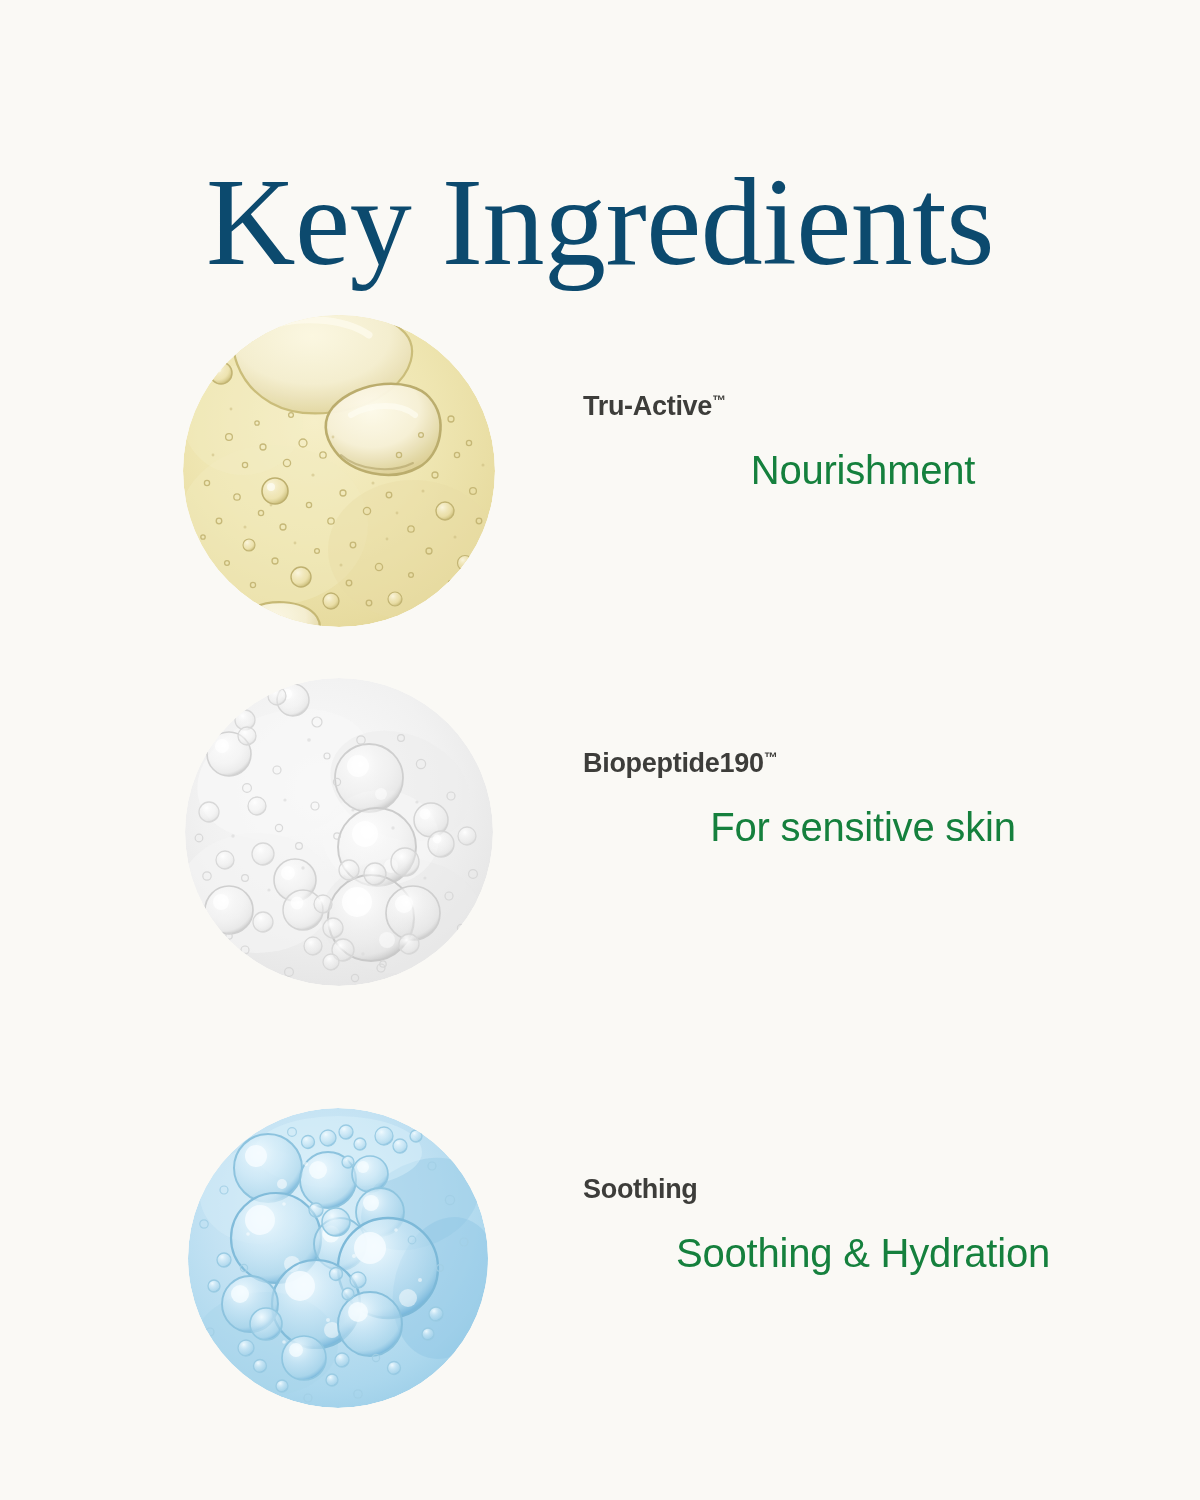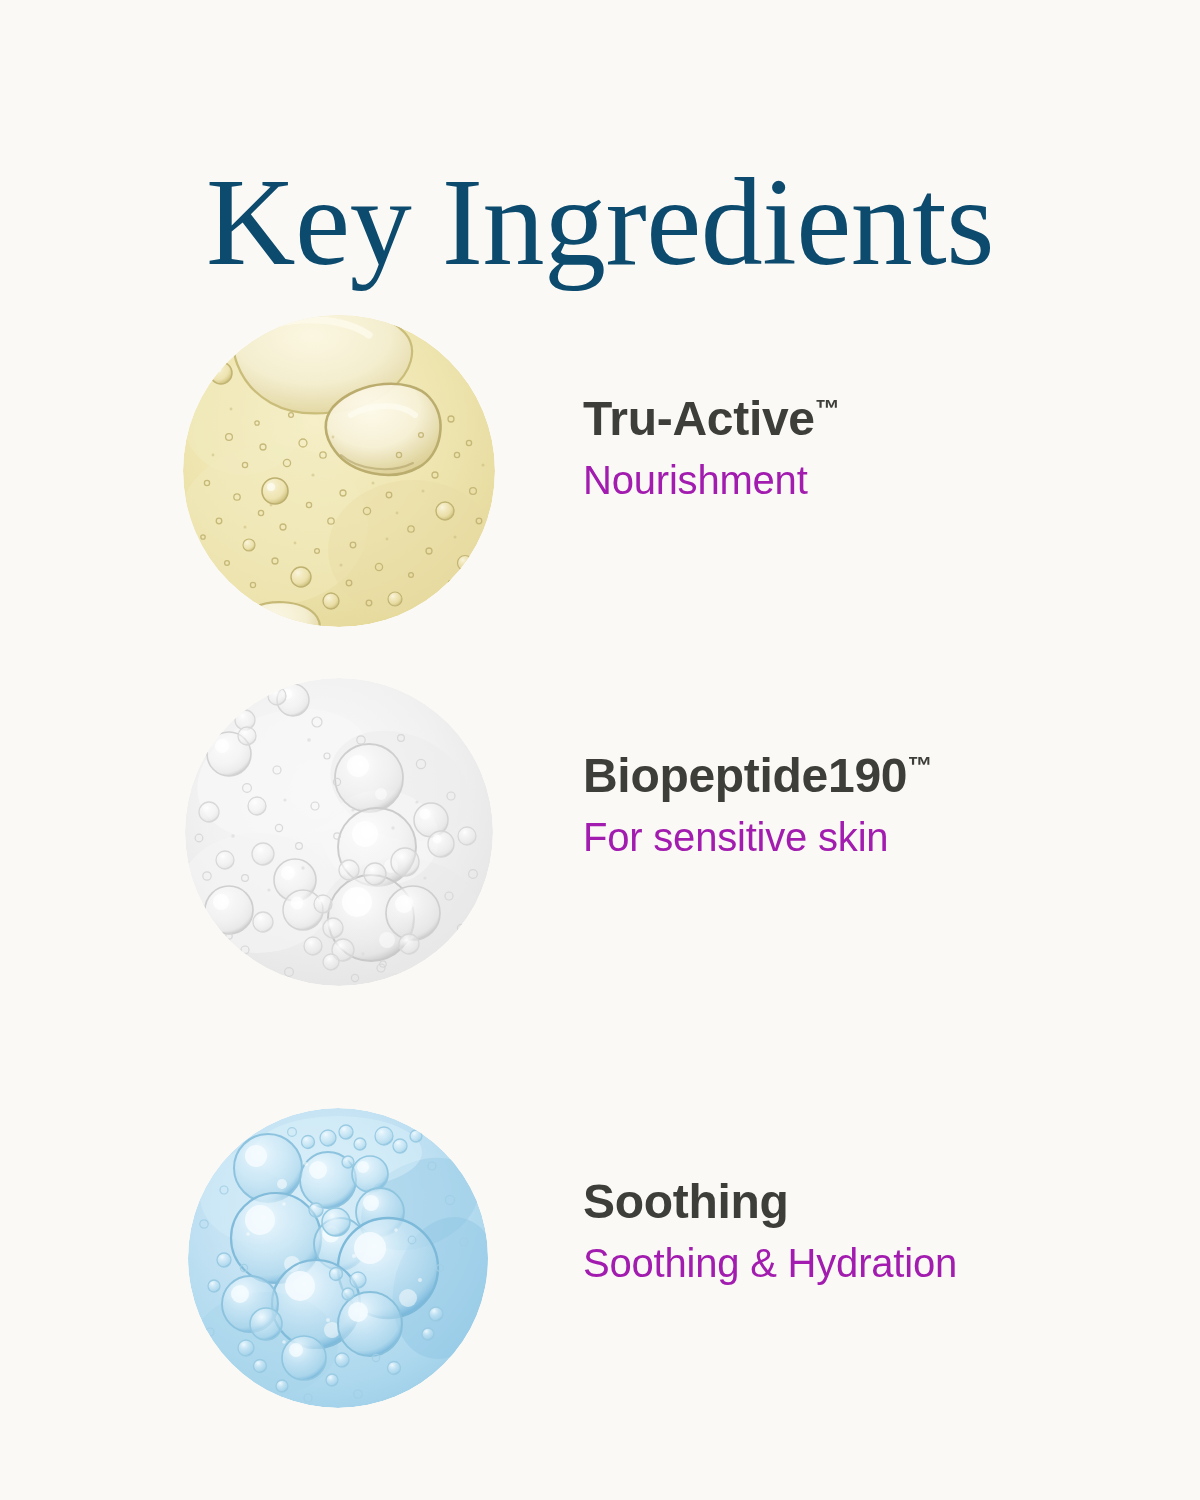--- a/index.html
+++ b/index.html
@@ -80,42 +80,43 @@
   .text-block {
     position: absolute;
     left: 583px;
     width: 560px;
   }
   .row-1 .text-block { top: 80px; }
   .row-2 .text-block { top: 78px; }
   .row-3 .text-block { top: 82px; }
 
   .ing-name {
-    font-size: 48px;
+    font-size: 27px;
     font-weight: 700;
     color: #3d3d3a;
     line-height: 1.15;
     letter-spacing: -0.3px;
     margin: 0;
     white-space: nowrap;
   }
   .ing-name .tm {
     font-size: 0.52em;
     vertical-align: 0.72em;
     font-weight: 700;
     letter-spacing: 0;
   }
   .ing-desc {
     font-size: 40px;
     font-weight: 400;
-    color: #a21caf;
+    color: #15803d;
     line-height: 1.2;
     letter-spacing: -0.2px;
-    margin: 10px 0 0 0;
+    margin: 24px 0 0 0;
     white-space: nowrap;
+    text-align: center;
   }
 </style>
 </head>
 <body>
 
 <div class="page">
 
   <div class="title-wrap">
     <h1 class="page-title">Key Ingredients</h1>
   </div>

